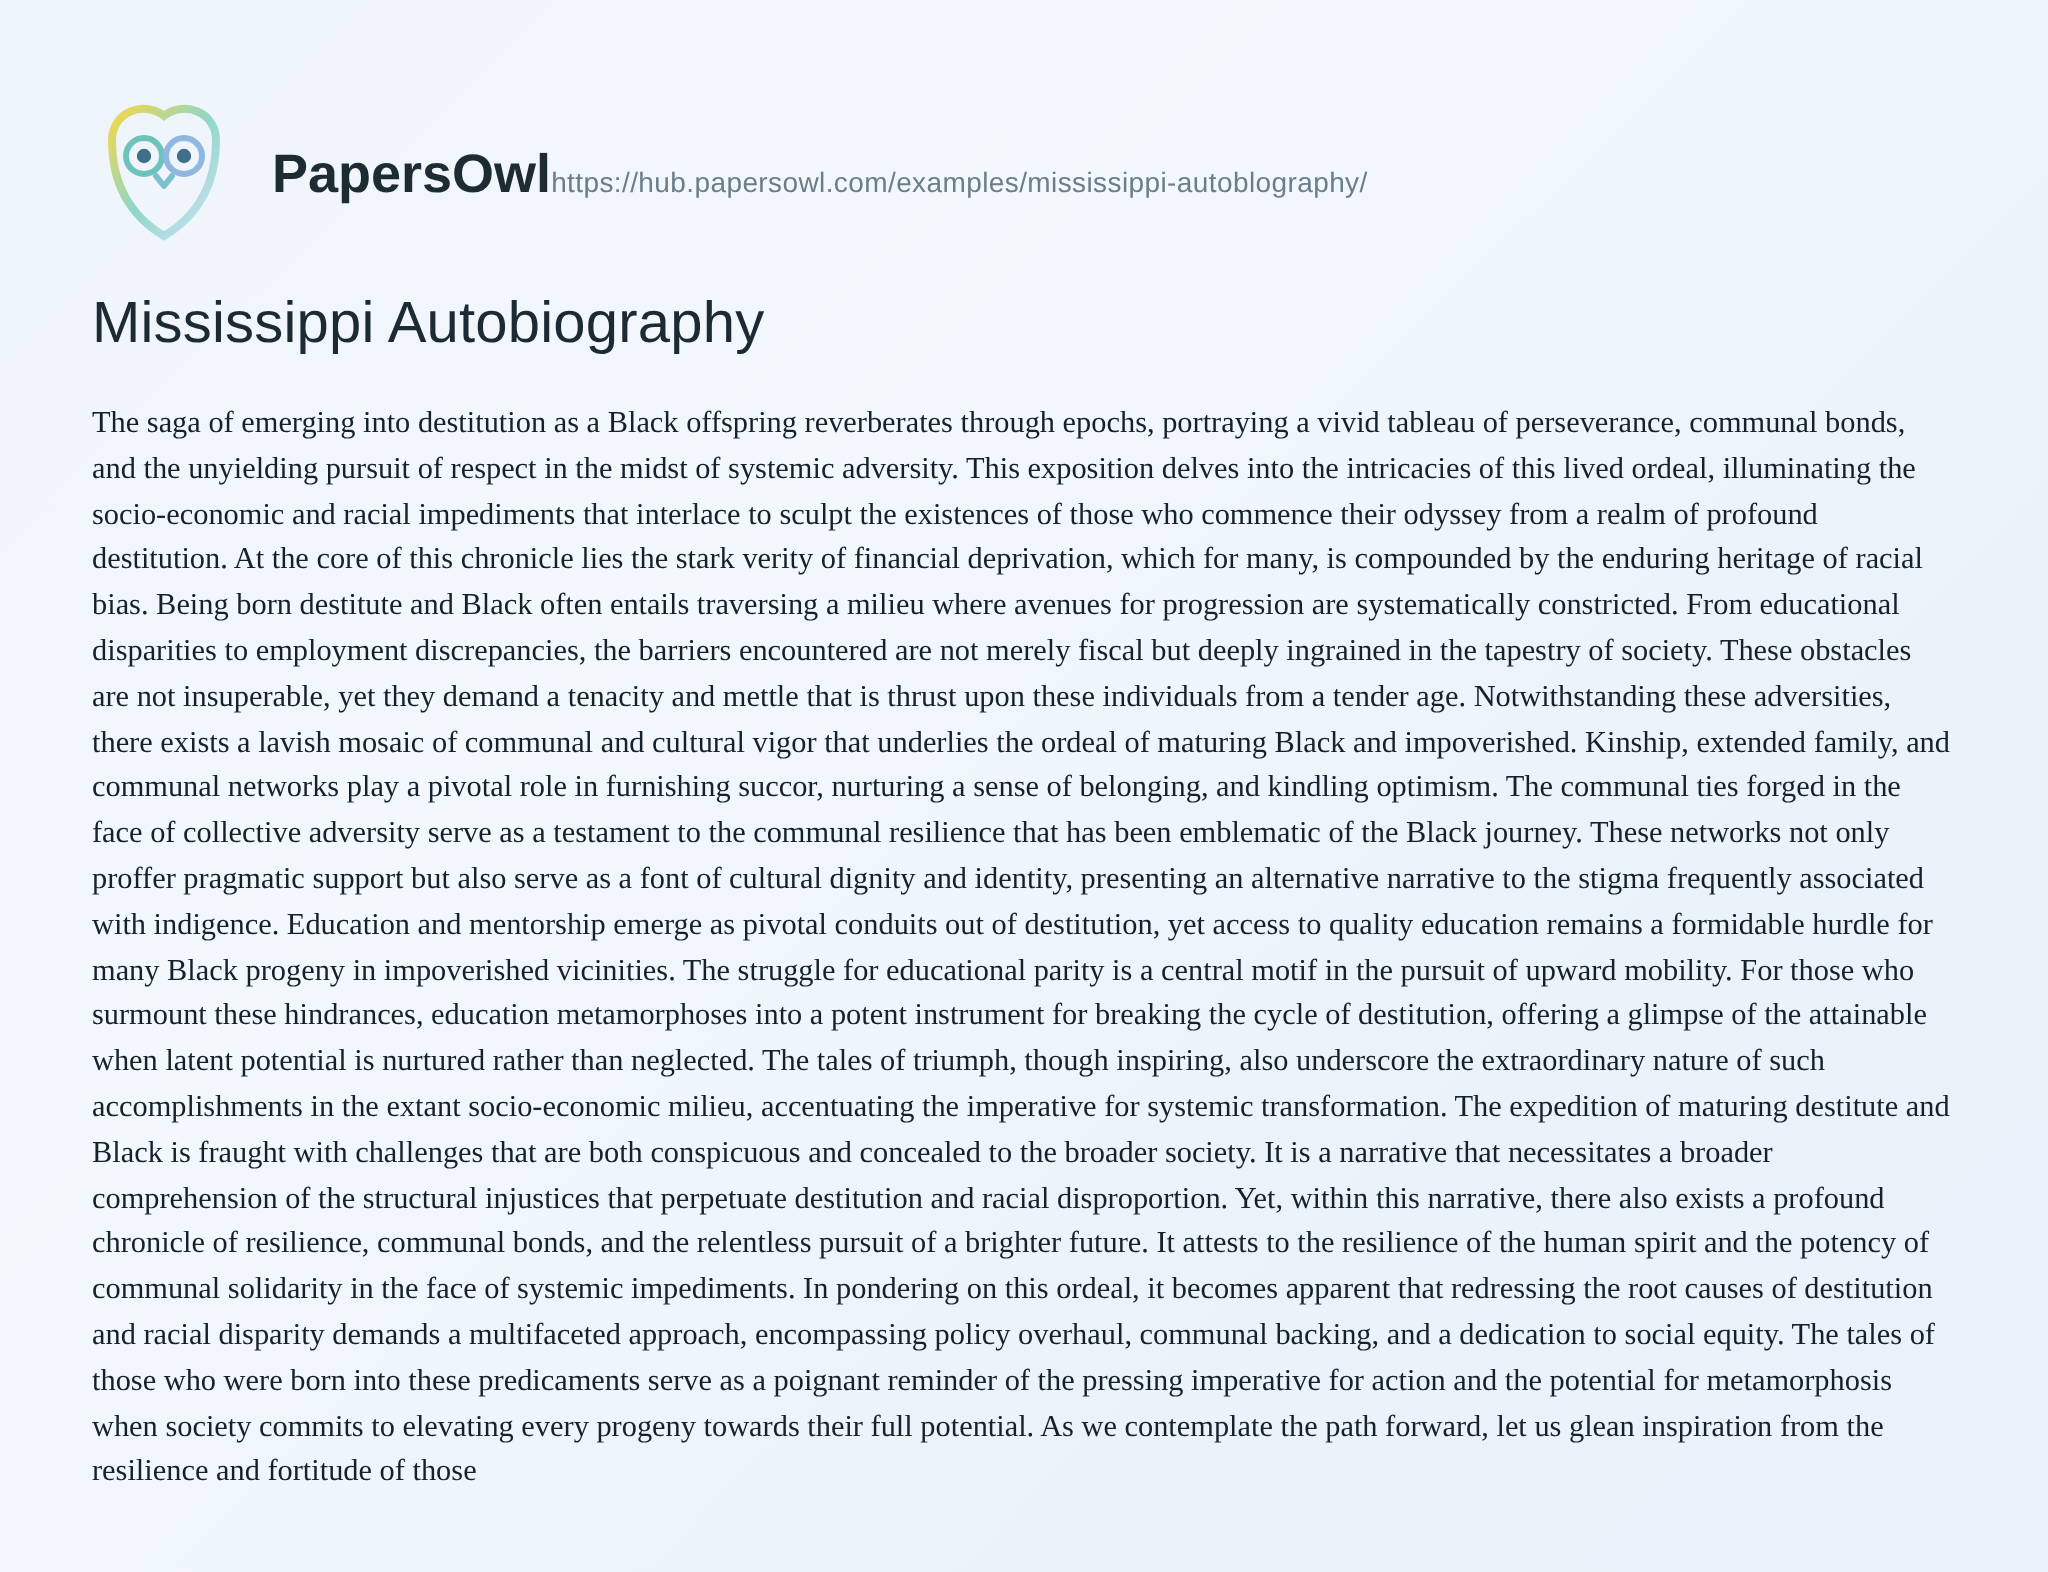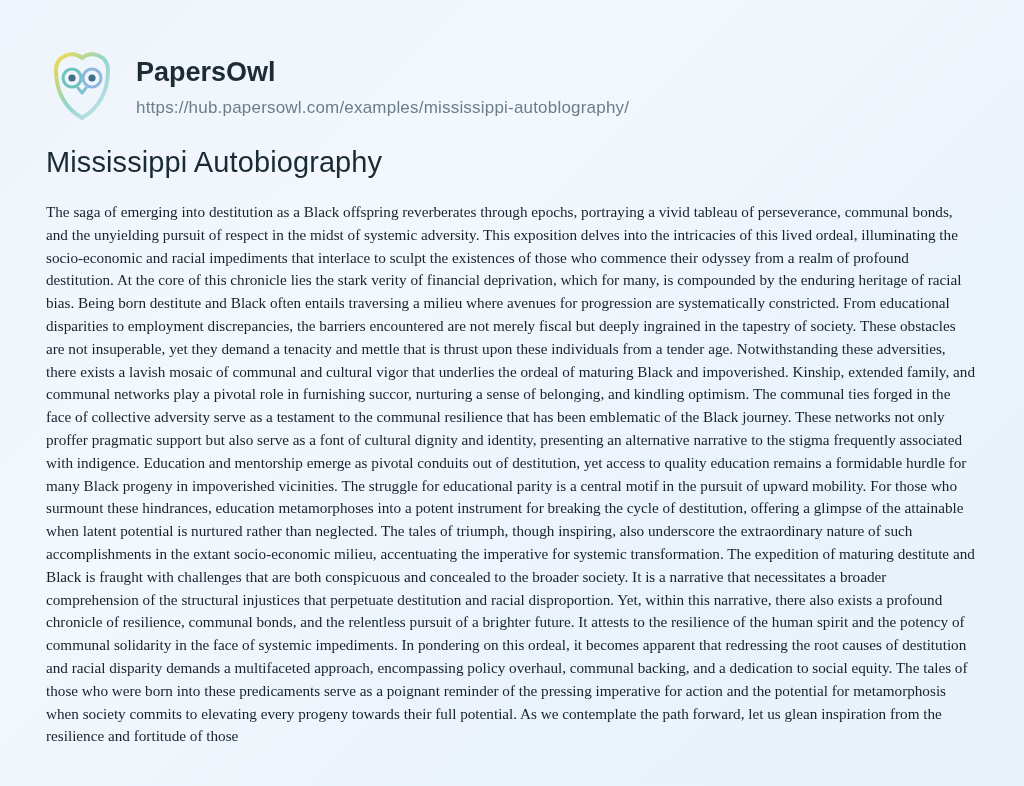--- a/index.html
+++ b/index.html
@@ -27,35 +27,35 @@
     gap: 18px;
   }
   .logo {
     width: 72px;
     height: 76px;
     flex: 0 0 auto;
     position: relative;
   }
   .brand-block {
     display: flex;
-    flex-direction: column;
+    flex-direction: row;
     justify-content: center;
     padding-top: 4px;
   }
   .brand-name {
     font-family: "Liberation Sans", sans-serif;
     font-size: 27px;
     font-weight: bold;
     color: #1d2b33;
     letter-spacing: 0px;
     line-height: 1.1;
   }
   .brand-url {
     font-family: "Liberation Sans", sans-serif;
-    font-size: 17px;
+    font-size: 14px;
     color: #5f7380;
     margin-top: 10px;
     letter-spacing: 0.2px;
     opacity: 0.92;
     text-align: right;
   }
   .title {
     font-family: "Liberation Sans", sans-serif;
     font-size: 29px;
     font-weight: normal;

